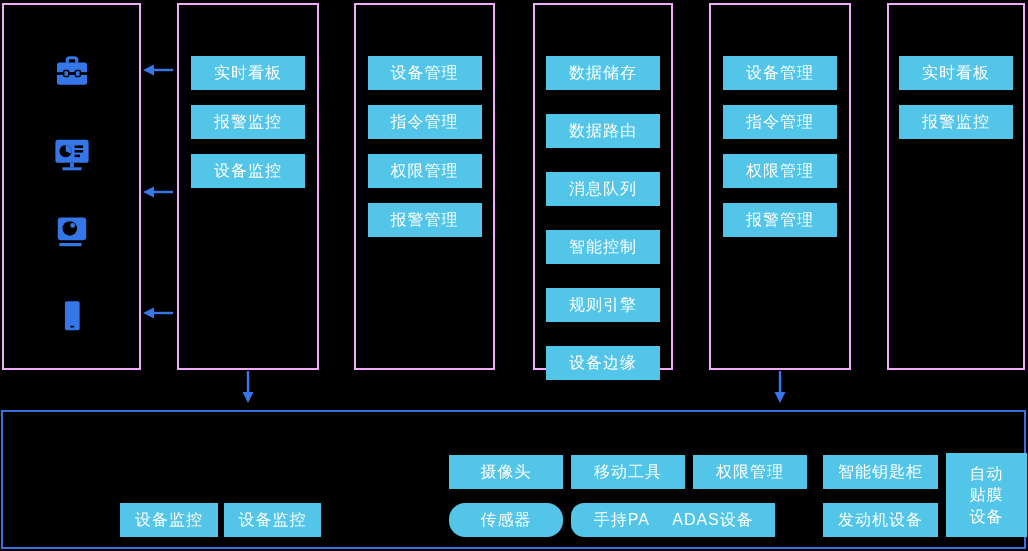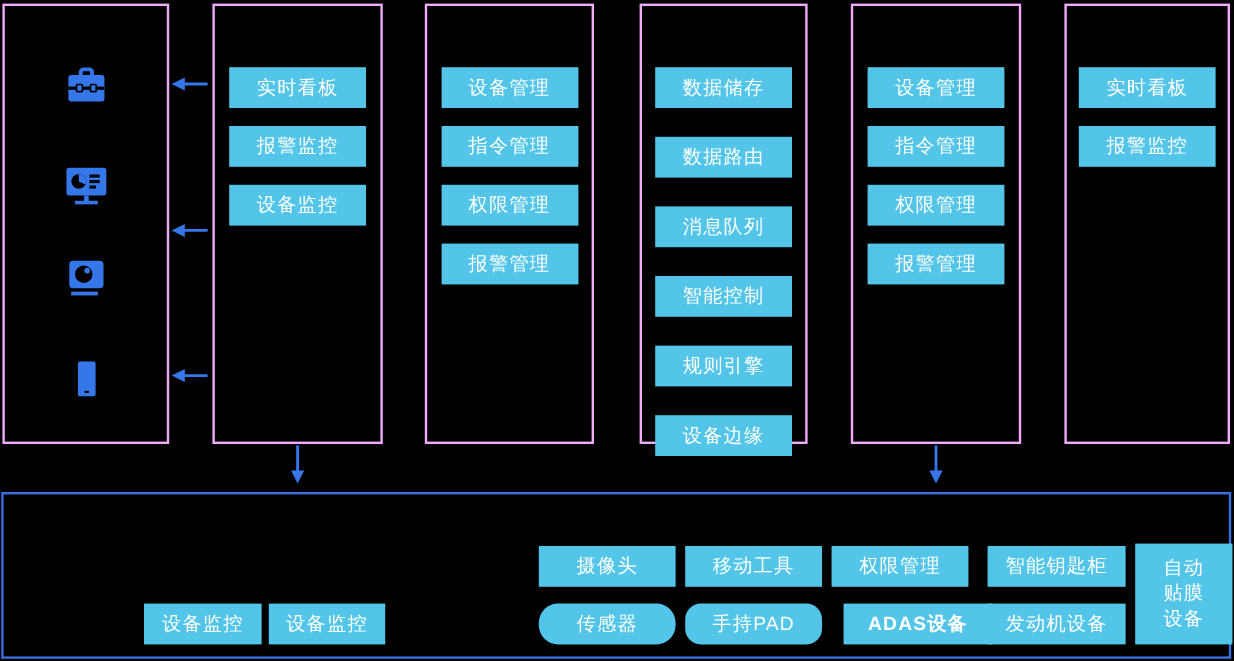--- a/index.html
+++ b/index.html
@@ -146,21 +146,21 @@
     <div class="bnode" style="left:117px; top:91px; width:98px;">设备监控</div>
     <div class="bnode" style="left:221px; top:91px; width:97px;">设备监控</div>
 
     <div class="bnode" style="left:446px; top:43px; width:114px;">摄像头</div>
     <div class="bnode" style="left:568px; top:43px; width:114px;">移动工具</div>
     <div class="bnode" style="left:690px; top:43px; width:114px;">权限管理</div>
     <div class="bnode" style="left:820px; top:43px; width:115px;">智能钥匙柜</div>
 
     <div class="bnode" style="left:446px; top:91px; width:114px;border-radius:16px;">传感器</div>
     <div class="bnode" style="left:568px; top:91px; width:114px;border-radius:13px;">手持PAD</div>
-    <div class="bnode" style="left:700px; top:91px; width:124px;font-weight:bold;">ADAS设备</div>
+    <div class="bnode" style="left:648px; top:91px; width:124px;">ADAS设备</div>
     <div class="bnode" style="left:820px; top:91px; width:115px;font-family:Liberation Mono, monospace;">发动机设备</div>
 
     <div class="bnode tall" style="left:943px; top:41px; width:81px;">自动
 贴膜
 设备</div>
   </div>
 
 </div>
 
 </body></html>

